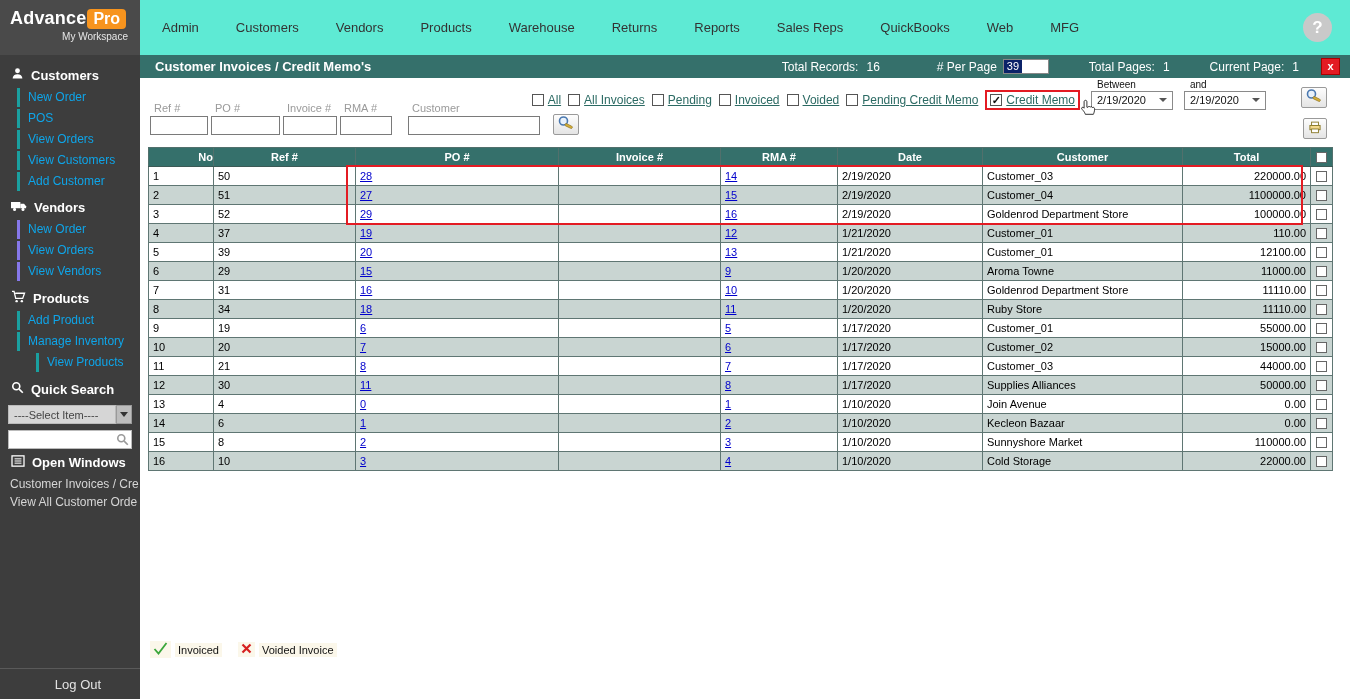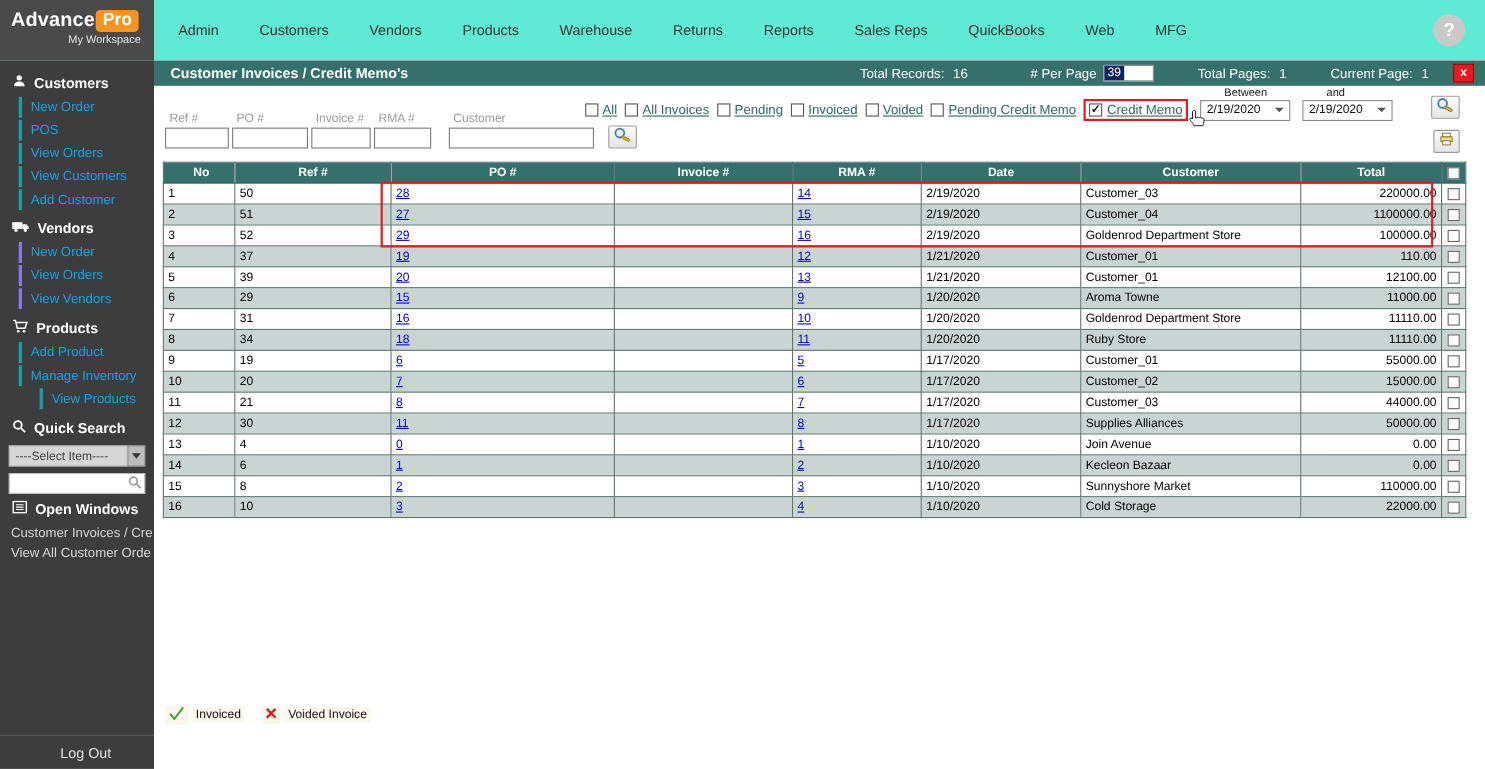--- a/index.html
+++ b/index.html
@@ -43,38 +43,38 @@
   .pp-sel { background:#0b2268; color:#fff; font-size:11px; padding:0 3px; line-height:13px; }
   .tb-x { width:19px; height:17px; background:var(--red); border:1px solid #a00; color:#fff; font-size:11px; font-weight:bold; display:flex; align-items:center; justify-content:center; margin:0 10px 0 22px; cursor:pointer; line-height:1; }
 
   
   .filter-row { position:absolute; top:33px; right:84px; height:24px; display:flex; align-items:center; gap:7px; }
   .cb-item { display:flex; align-items:center; gap:4px; cursor:pointer; }
   .cb-item.hl { border:2px solid var(--red); padding:1px 3px; }
   .cb-box { width:12px; height:12px; border:1px solid #555; background:#fff; font-size:11px; line-height:11px; text-align:center; color:#111; font-weight:bold; }
   .cb-label { font-size:12px; color:#2b6a63; text-decoration:underline; white-space:nowrap; }
   .date-wrap { position:relative; margin-left:4px; }
-  .date-label { position:absolute; top:-12px; left:6px; font-size:10px; color:#111;margin-left:16px; }
+  .date-label { position:absolute; top:-12px; left:6px; font-size:10px; color:#111; }
   .date-select { width:82px; height:19px; background:#fff; border:1px solid #8a8a8a; font-size:11px; color:#111; display:flex; align-items:center; justify-content:space-between; padding:0 5px; cursor:pointer; }
   .chev { width:0; height:0; border-left:4px solid transparent; border-right:4px solid transparent; border-top:4px solid #555; }
   .btn-key { width:26px; height:21px; border:1px solid #9a9a9a; border-radius:2px; background:linear-gradient(#fdfdfd,#e4e4e4); display:flex; align-items:center; justify-content:center; cursor:pointer; }
   .key-top { position:absolute; top:32px; right:23px; }
 
   
   .sf-row { position:absolute; left:10px; top:47px; display:flex; align-items:flex-end; }
   .sf-field { display:flex; flex-direction:column; margin-right:3px; }
   .sf-label { font-size:11px; color:#9a9a9a; margin:0 0 2px 4px; }
   .sf-input { height:19px; border:1px solid #7a7a7a; background:#fff; font-size:11px; padding:0 3px; }
   .btn-print { position:absolute; left:1163px; top:63px; width:24px; height:21px; border:1px solid #9a9a9a; border-radius:2px; background:linear-gradient(#fdfdfd,#e4e4e4); display:flex; align-items:center; justify-content:center; cursor:pointer; }
 
   
   .table-wrap { position:absolute; left:8px; top:92px; width:1184px; }
   table { border-collapse:collapse; table-layout:fixed; width:1184px; font-size:11px; }
   th { background:var(--teal); color:#fff; font-weight:bold; height:19px; border:1px solid #51706c; border-bottom:1px solid #3c5a56; text-align:center; overflow:hidden; }
-  th.th-no { text-align:center; padding-left:4px; }
+  th.th-no { text-align:right; padding-left:4px; }
   td { height:19px; border:1px solid #5f7673; padding:0 4px; background:#fff; overflow:hidden; white-space:nowrap; }
   tr.alt td { background:var(--rowalt); }
   td.c-total { text-align:right; }
   td.c-cb { text-align:center; padding:0; }
   a.num-link { color:var(--link); text-decoration:underline; cursor:pointer; }
   .row-cb, .hdr-cb { display:inline-block; width:11px; height:11px; border:1px solid #666; background:#fff; vertical-align:middle; cursor:pointer; }
   .red-box { position:absolute; left:206px; top:110px; width:957px; height:60px; border:2px solid var(--red); pointer-events:none; }
 
   
   .legend { position:absolute; left:10px; top:586px; display:flex; align-items:center; gap:16px; }

